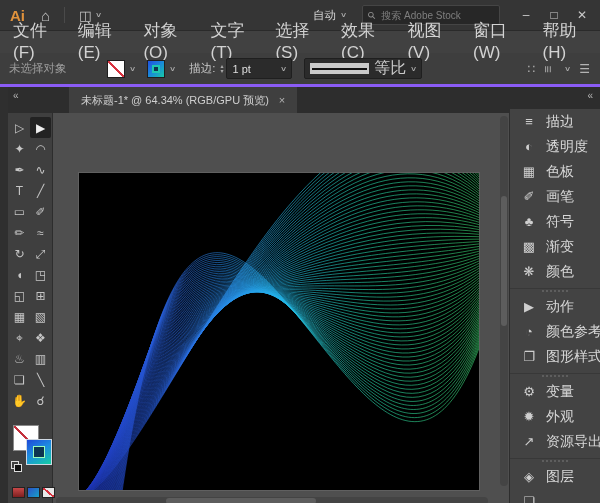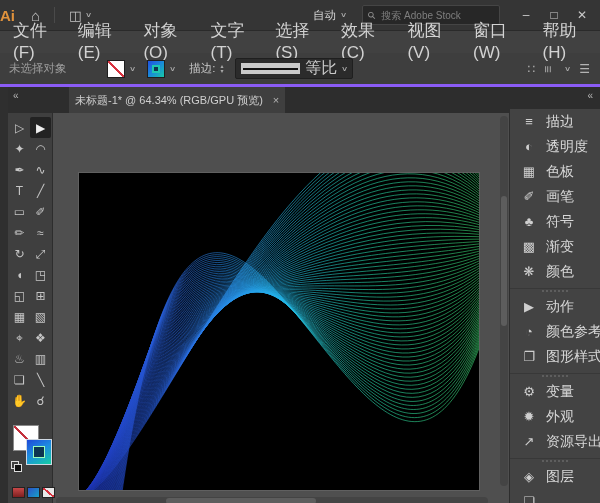--- a/index.html
+++ b/index.html
@@ -3,21 +3,21 @@
 <meta charset="utf-8">
 <style>
   html,body{margin:0;padding:0;}
   body{
     width:600px;height:503px;overflow:hidden;background:#3a3a3a;
     font-family:"Liberation Sans","DejaVu Sans",sans-serif;
     -webkit-font-smoothing:antialiased;color:#d0d0d0;user-select:none;
   }
   
   .titlebar{height:30px;background:#353535;border-bottom:1px solid #2a2a2a;display:flex;align-items:center;}
-  .ai-logo{color:#e0923c;font-weight:bold;font-size:15px;letter-spacing:0;}
+  .ai-logo{margin-left:10px;color:#e0923c;font-weight:bold;font-size:15px;letter-spacing:0;}
   .home-ic{margin-left:16px;font-size:15px;color:#c6c6c6;}
   .tb-sep{width:1px;height:16px;background:#4a4a4a;margin:0 14px;}
   .ws-ic{font-size:13px;color:#c6c6c6;}
   .chev{font-size:7px;color:#b0b0b0;margin-left:5px;transform:scaleX(1.4);display:inline-block;}
   .auto-group{margin-left:auto;display:flex;align-items:center;font-size:11.5px;color:#d6d6d6;}
   .search-box{margin-left:16px;width:126px;height:18px;background:#272727;border:1px solid #454545;border-radius:2px;display:flex;align-items:center;padding:0 5px;}
   .search-ic{font-size:10px;color:#8f8f8f;transform:rotate(-45deg);margin-right:4px;}
   .search-box input{flex:1;min-width:0;background:transparent;border:none;outline:none;color:#bbb;font-size:10px;font-family:inherit;}
   .search-box input::placeholder{color:#7f7f7f;}
   .win-btns{display:flex;margin-left:12px;margin-right:4px;}
@@ -67,21 +67,21 @@
   .mini-default .b2{right:0;bottom:0;background:#111;}
   .mini-btns{position:absolute;left:4px;top:76px;display:flex;gap:2px;}
   .mini-btn{width:13px;height:11px;border:1px solid #222;box-sizing:border-box;}
   .mb-color{background:linear-gradient(#c74848,#7e1f1f);}
   .mb-grad{background:linear-gradient(135deg,#2a52c8,#18a0c8);}
   .mb-none{background:#e8e8e8;position:relative;}
   .mb-none::after{content:"";position:absolute;inset:0;background:linear-gradient(to top right,transparent 43%,#d8323f 43%,#d8323f 57%,transparent 57%);}
   
   .center{width:456px;display:flex;flex-direction:column;background:#4f4f4f;flex:none;}
   .tabbar{height:26px;background:#2d2d2d;display:flex;flex:none;}
-  .doc-tab{margin-left:16px;background:#3f3f3f;display:flex;align-items:center;padding:0 6px;font-size:11px;color:#cfcfcf;}
+  .doc-tab{margin-left:16px;background:#3f3f3f;display:flex;align-items:center;padding:0 12px;font-size:11px;color:#cfcfcf;}
   .tab-close{margin-left:10px;color:#b2b2b2;font-size:11px;}
   .canvas{flex:1;position:relative;overflow:hidden;}
   .artboard{position:absolute;left:26px;top:60px;width:400px;height:317px;background:#000;box-shadow:0 0 0 1px #606060;}
   .artboard svg{display:block;width:100%;height:100%;}
   .sb-v{position:absolute;top:3px;right:1px;width:8px;height:370px;background:#444;border-radius:4px;}
   .sb-v .th{position:absolute;left:1px;width:6px;top:80px;height:130px;background:#5d5d5d;border-radius:3px;}
   .sb-h{position:absolute;left:3px;bottom:1px;height:8px;width:432px;background:#444;border-radius:4px;}
   .sb-h .th{position:absolute;top:1px;height:6px;left:110px;width:150px;background:#5d5d5d;border-radius:3px;}
   
   .right-panel{flex:1;background:#434343;border-left:1px solid #2d2d2d;display:flex;flex-direction:column;overflow:hidden;}
@@ -133,20 +133,24 @@
 <div class="controlbar">
   <span class="status-lbl">未选择对象</span>
   <span class="sw fill-none"></span>
   <span class="chev">∨</span>
   <span class="sw stroke-grad"></span>
   <span class="chev">∨</span>
   <span class="cb-lbl">描边:</span>
   <span class="stepper">
     <span>▴</span>
     <span>▾</span>
+  </span>
+  <span class="val-box">
+    <span class="v">1 pt</span>
+    <span class="chev">∨</span>
   </span>
   <span class="profile-box">
     <span class="profile-line"></span>
     <span class="v">等比</span>
     <span class="chev">∨</span>
   </span>
   <span class="cb-right">
     <span class="cb-ic">∷</span>
     <span class="cb-ic rot90">≡</span>
     <span class="chev">∨</span>

